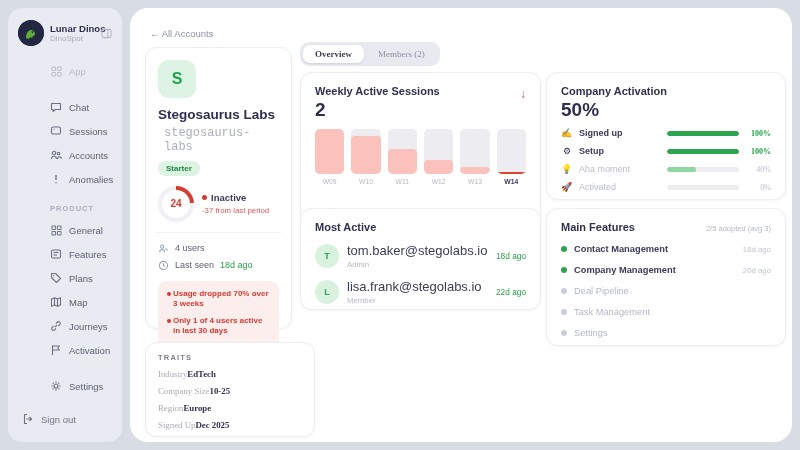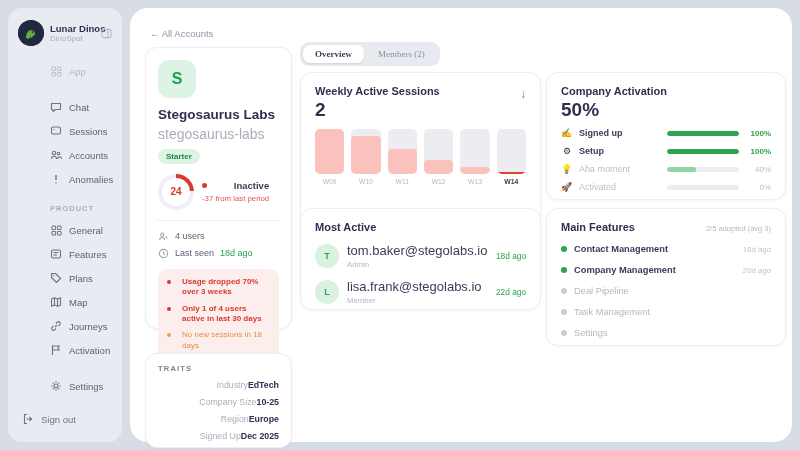--- a/index.html
+++ b/index.html
@@ -33,45 +33,45 @@
   .backlink { position:absolute; left:20px; top:20px; font-size:9.5px; color:#8e94a5; cursor:pointer; }
 
   .card { background:#fff; border:1px solid #ededf3; border-radius:12px;
     box-shadow:0 1px 3px rgba(40,40,80,.05); }
 
   
   .company-card { position:absolute; left:15px; top:39px; width:147px; height:282px; padding:12px; }
   .tile { width:38px; height:38px; border-radius:11px; background:#ddf3e3; display:flex;
     align-items:center; justify-content:center; font-size:16px; font-weight:bold; color:#1ea14b; margin-bottom:10px; }
   .cname { font-size:13.5px; font-weight:bold; color:#2e3050; line-height:1.1; }
-  .cslug { font-size:14px; color:#a9aeba; font-family:Liberation Sans, sans-serif; margin-top:3px; }
+  .cslug { font-size:12px; color:#a9aeba; font-family:Liberation Mono, monospace; margin-top:3px;margin-left:6px; }
   .badge { display:inline-block; margin-top:7px; font-size:8px; font-weight:bold; color:#1f8a43;
     background:#ddf3e3; border-radius:9px; padding:3px 8px; }
   .health { display:flex; align-items:center; gap:8px; margin-top:10px; }
   .ring { width:36px; height:36px; border-radius:50%; position:relative; flex:0 0 auto; }
   .ring::before { content:""; position:absolute; inset:4px; background:#fff; border-radius:50%; }
   .ring .val { position:absolute; inset:0; display:flex; align-items:center; justify-content:center;
     font-size:10px; font-weight:bold; color:#d63a31; }
-  .hstat .st { font-size:9.5px; color:#3a3c58; font-weight:bold; display:flex; align-items:center; gap:4px;justify-content:space-between; }
+  .hstat .st { font-size:9.5px; color:#3a3c58; font-weight:bold; display:flex; align-items:center; gap:4px; }
   .hstat .st .dot { width:5px; height:5px; border-radius:50%; background:#d63a31; }
   .hstat .tr { font-size:7.8px; color:#e2564d; margin-top:3px; }
   .hr { border-top:1px solid #f1f1f6; margin:10px -2px; }
   .meta { display:flex; align-items:center; gap:6px; font-size:9px; color:#5c6273; margin-top:6px; }
   .meta .ic { color:#9aa0b0; width:11px; display:flex; }
   .meta .grn { color:#27a348; }
   .warnbox { background:#fdeeee; border-radius:9px; padding:8px 9px; margin-top:10px; }
-  .warn { display:flex; gap:11px; font-size:8px; line-height:1.3; margin-bottom:6px; }
+  .warn { display:flex; gap:2px; font-size:8px; line-height:1.3; margin-bottom:6px; }
   .warn:last-child { margin-bottom:0; }
   .warn .b { width:4px; height:4px; border-radius:50%; margin-top:3px; flex:0 0 auto; }
   .warn.red { color:#d63a31; font-weight:bold; } .warn.red .b { background:#d63a31; }
   .warn.amber { color:#e2923f; } .warn.amber .b { background:#e8a43f; }
 
-  .traits-card { position:absolute; left:15px; top:345px; width:147px; height:95px; padding:10px 12px; }
+  .traits-card { position:absolute; left:15px; top:334px; width:170px; height:95px; padding:10px 12px; }
   .ttitle { font-size:7.5px; letter-spacing:1.2px; font-weight:bold; color:#7c8294; margin-bottom:7px; }
-  .trow { display:flex; justify-content:flex-end; align-items:center; font-size:8.8px; margin-bottom:7px; }
+  .trow { display:flex; justify-content:flex-start; align-items:center; font-size:8.8px; margin-bottom:7px;font-family:Liberation Serif, serif; }
   .trow .tl { color:#a8adb9; } .trow .tv { color:#2e3050; font-weight:bold; }
 
   
   .tabs { position:absolute; left:170px; top:34px; background:#e9eaef; border-radius:9px;
     padding:3px; display:inline-flex; gap:2px; }
   .tab { font-size:9px; padding:4px 12px; border-radius:7px; color:#8a90a2; cursor:pointer;font-family:Liberation Serif, serif; }
   .tab.active { background:#fff; color:#3a3c58; font-weight:bold; box-shadow:0 1px 2px rgba(40,40,80,.12); }
 
   
   .weekly-card { position:absolute; left:170px; top:64px; width:241px; height:152px; padding:12px 14px; }
@@ -88,21 +88,21 @@
 
   
   .activation-card { position:absolute; left:416px; top:64px; width:240px; height:128px; padding:12px 14px; }
   .steps { margin-top:7px; }
   .step { display:flex; align-items:center; gap:6px; margin-bottom:8px; }
   .step .sic { width:12px; font-size:9px; display:flex; justify-content:center; flex:0 0 auto; }
   .step .slb { flex:1; font-size:9px; color:#3a3c58; font-weight:bold; }
   .step.pending .slb { color:#b8bdc9; font-weight:normal; }
   .ptrack { width:72px; height:5px; background:#ededf1; border-radius:3px; overflow:hidden; flex:0 0 auto; }
   .pfill { height:100%; border-radius:3px; }
-  .ppct { width:26px; text-align:right; font-size:8px; font-weight:bold; color:#27a348; flex:0 0 auto; }
+  .ppct { width:26px; text-align:right; font-size:8px; font-weight:bold; color:#27a348; flex:0 0 auto;font-family:Liberation Serif, serif; }
   .step.pending .ppct { color:#b8bdc9; font-weight:normal; }
 
   
   .active-card { position:absolute; left:170px; top:200px; width:241px; height:102px; padding:12px 14px; }
   .member { display:flex; align-items:center; gap:8px; margin-top:10px; }
   .mav { width:24px; height:24px; border-radius:50%; background:#d9f2df; color:#2da44e;
     font-size:9px; font-weight:bold; display:flex; align-items:center; justify-content:center; flex:0 0 auto; }
   .minfo { flex:1; min-width:0; }
   .memail { font-size:13px; color:#3a3c58; }
   .mrole { font-size:7.8px; color:#b3b8c4; margin-top:2px; }

